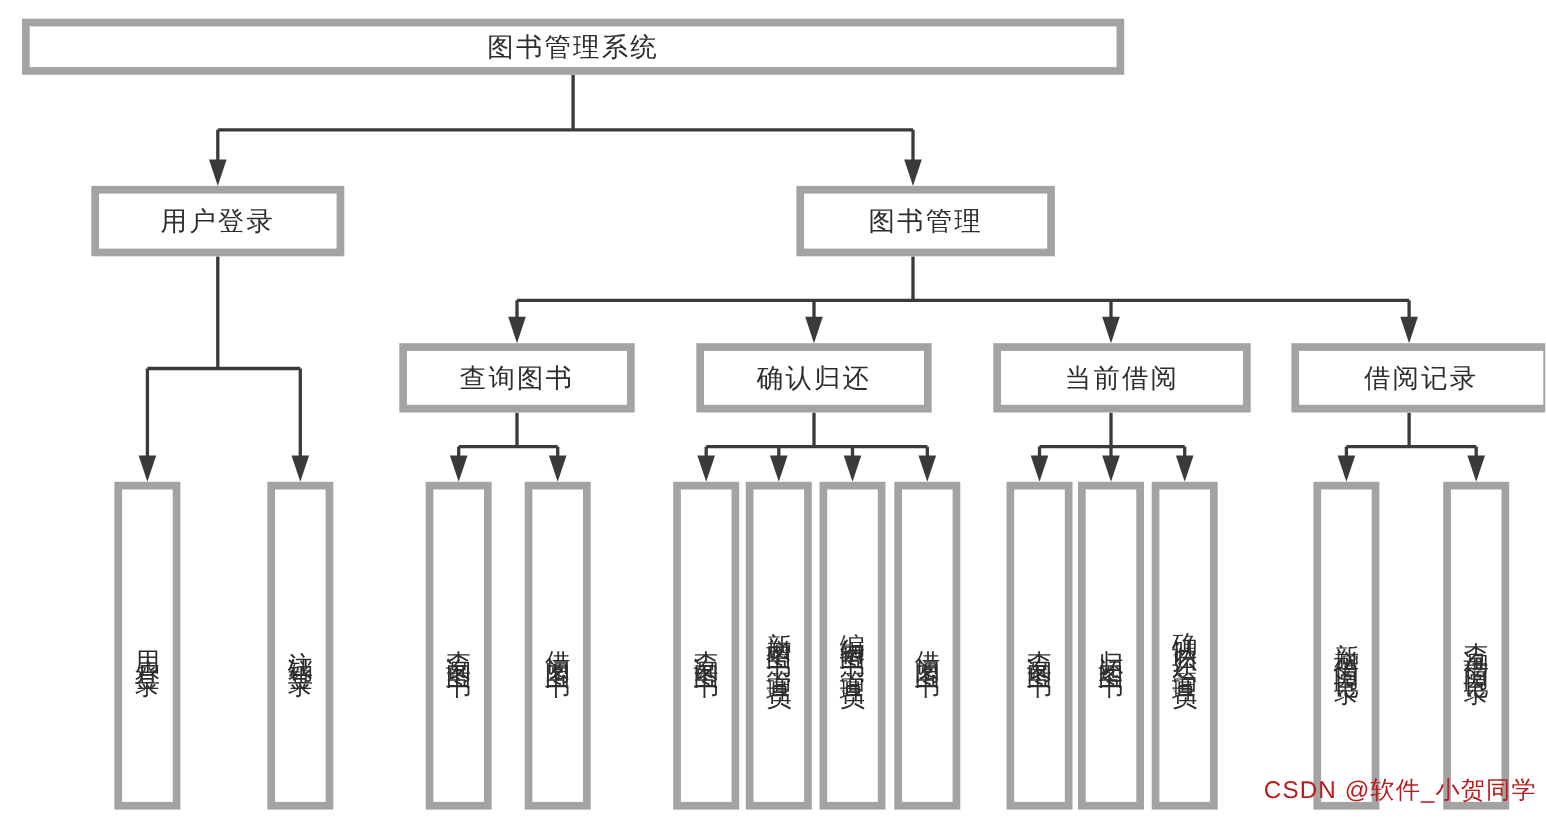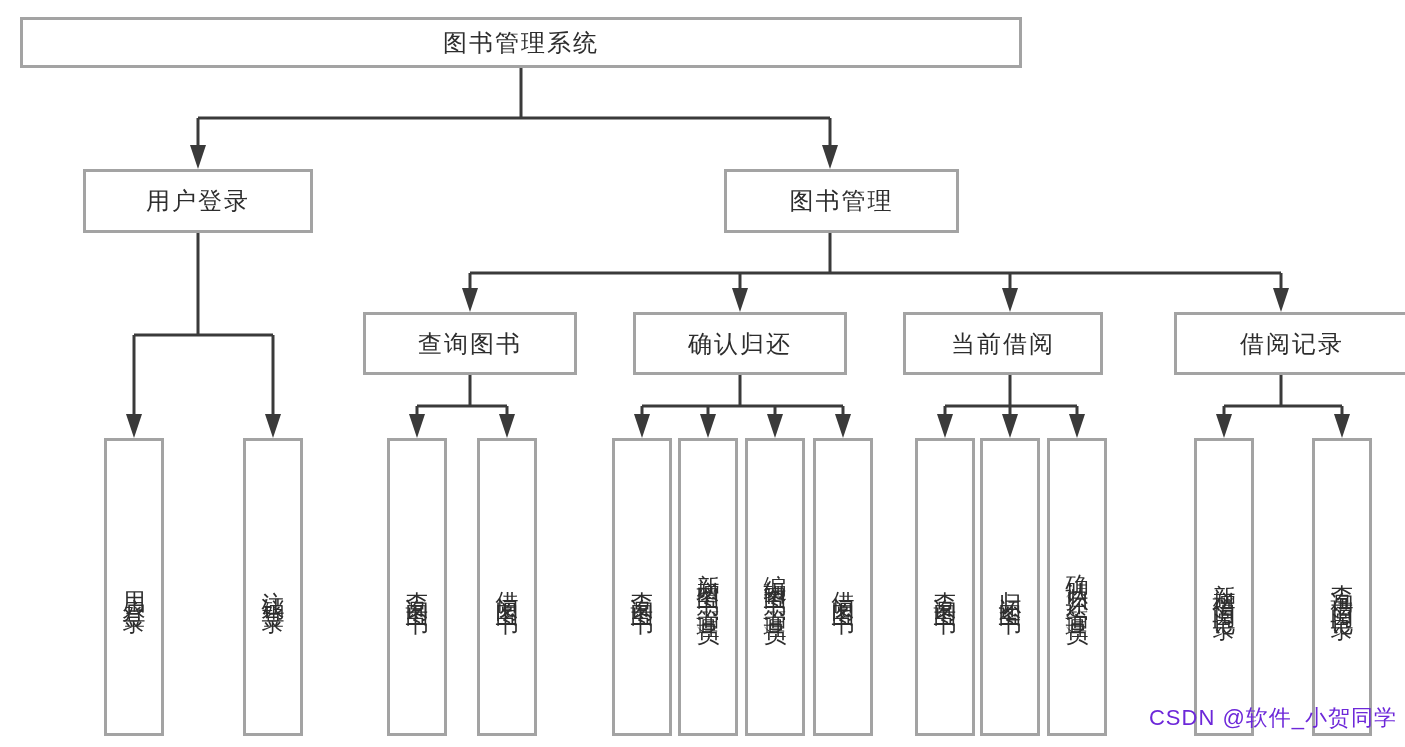--- a/index.html
+++ b/index.html
@@ -9,40 +9,40 @@
     background:#ffffff;
     font-family:"Liberation Sans","DejaVu Sans",sans-serif;
     overflow:hidden;
   }
   .wires{position:absolute;left:0;top:0;width:1405px;height:747px;}
   .wires path, .wires line{stroke:#3a3a3a;stroke-width:3;fill:none;}
   .wires polygon{fill:#3a3a3a;stroke:none;}
   .node{
     position:absolute;
     box-sizing:border-box;
-    border:3px solid #a3a3a3;
+    border:7px solid #a3a3a3;
     background:#ffffff;
     display:flex;align-items:center;justify-content:center;
     color:#2d2d2d;
   }
   .h-label{font-size:24px;letter-spacing:2px;white-space:nowrap;}
   .v-node{width:60px;top:438px;height:298px;}
   .v-label{
     writing-mode:vertical-rl;
     text-orientation:mixed;
     font-size:23px;
     letter-spacing:7px;
     line-height:1;
     white-space:nowrap;
   }
   .watermark{
     position:absolute;
     right:8px;top:703px;
     font-size:22px;
-    color:#6d28d9;
+    color:#b91c1c;
     letter-spacing:1px;
     white-space:nowrap;
   }
 </style>
 </head>
 <body>
 
 <div class="canvas">
 
   <svg class="wires" viewBox="0 0 1405 747" aria-hidden="true">
@@ -110,21 +110,21 @@
   <div class="node" style="left:712px;top:169px;width:235px;height:64px;margin-left:12px;">
     <span class="h-label">图书管理</span>
   </div>
 
   <div class="node" style="left:363px;top:312px;width:214px;height:63px;">
     <span class="h-label">查询图书</span>
   </div>
   <div class="node" style="left:633px;top:312px;width:214px;height:63px;">
     <span class="h-label">确认归还</span>
   </div>
-  <div class="node" style="left:903px;top:312px;width:200px;height:63px;">
+  <div class="node" style="left:903px;top:312px;width:234px;height:63px;">
     <span class="h-label">当前借阅</span>
   </div>
   <div class="node" style="left:1174px;top:312px;width:236px;height:63px;">
     <span class="h-label">借阅记录</span>
   </div>
 
   <div class="node v-node" style="left:104px;">
     <span class="v-label">用户登录</span>
   </div>
   <div class="node v-node" style="left:243px;">

